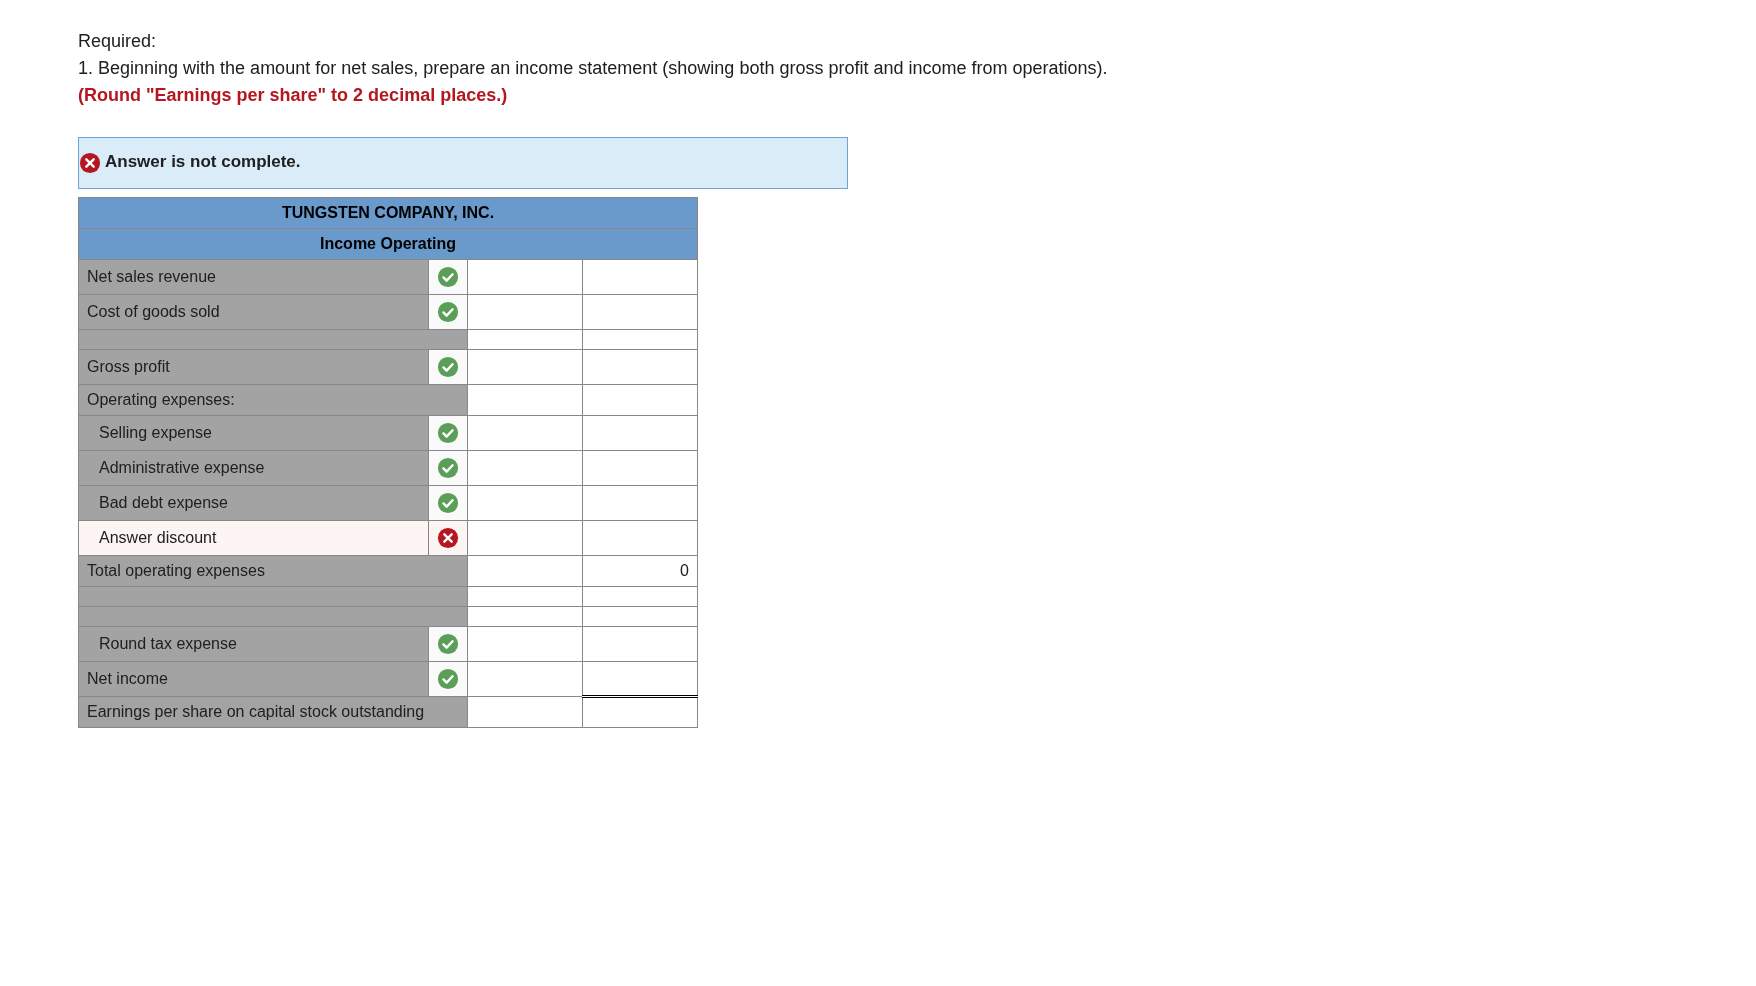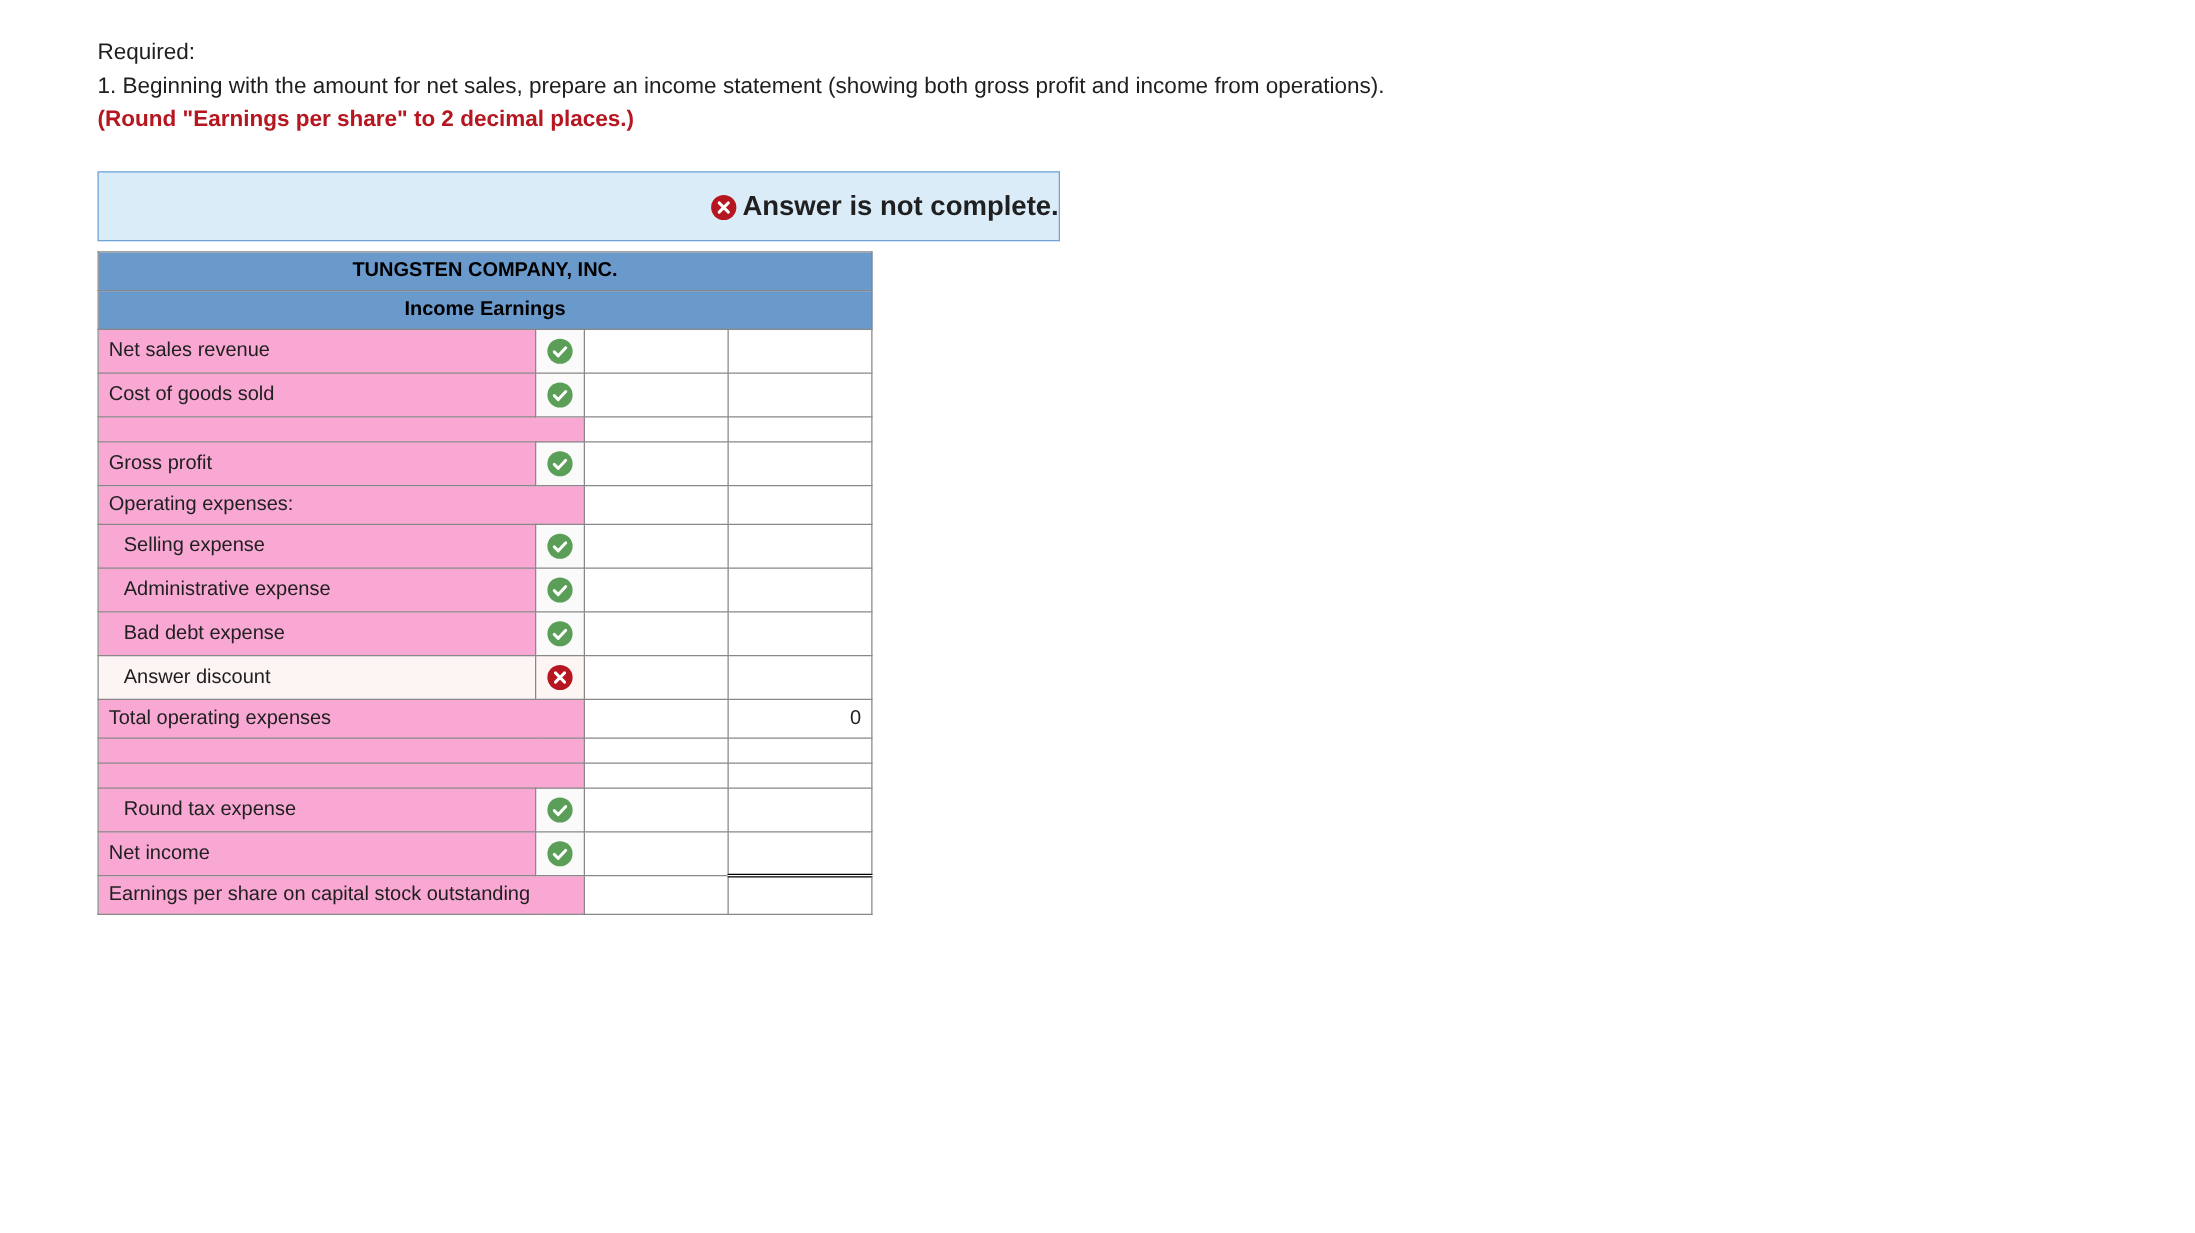--- a/index.html
+++ b/index.html
@@ -10,44 +10,44 @@
       font-size: 18px;
       color: #202020;
     }
     .intro { margin-bottom: 28px; line-height: 1.5; }
     .intro .bold { font-weight: 400; }
     .intro .red { color: #b5161f; font-weight: 700; }
     .banner {
       background: #dbecf9;
       border: 1px solid #6fa3d6;
       width: 770px;
-      text-align: right;
+      text-align: left;
       padding: 14px 0;
       font-weight: 700;
-      font-size: 22px;
+      font-size: 17px;
     }
     .tbl {
       border-collapse: collapse;
       width: 620px;
       margin-top: 8px;
     }
     .tbl td, .tbl th {
       border: 1px solid #888;
       padding: 6px 8px;
       font-size: 16px;
       height: 20px;
       vertical-align: middle;
     }
     .tbl .hdr {
       background: #6a99cb;
       text-align: center;
       font-weight: 700;
       color: #000;
     }
-    .col-label { width: 350px; background:#f9a8d4; }
+    .col-label { width: 350px; background:#a3a3a3; }
     .col-icon  { width: 32px; text-align:center; background:#fafafa; padding:2px; }
     .col-val1  { width: 115px; background:#fff; text-align:right; }
     .col-val2  { width: 115px; background:#fff; text-align:right; }
     .indent1 { padding-left: 20px !important; }
     .wrong-row { background: #fdf4f4 !important; }
     .dbl-bottom { border-bottom: 3px double #000 !important; }
     svg.mark { width:22px; height:22px; display:block; margin:auto; }
     svg.mark-banner { width:22px; height:22px; display:inline-block; vertical-align:middle; margin-right:4px; }
   </style>
 </head>
@@ -67,21 +67,21 @@
       <path d="M8 8 L16 16 M16 8 L8 16" stroke="#fff" stroke-width="2.6" stroke-linecap="round"></path>
     </svg><span>Answer is not complete.</span>
 </div>
 
 <table class="tbl">
   <tbody>
       <tr>
         <th class="hdr" colspan="4">TUNGSTEN COMPANY, INC.</th>
       </tr>
   <tr>
-        <th class="hdr" colspan="4">Income Earnings</th>
+        <th class="hdr" colspan="4">Income Operating</th>
       </tr>
 
   <tr>
     <td class="col-label">Net sales revenue</td>
     <td class="col-icon">
           <svg class="mark" viewBox="0 0 24 24">
             <circle cx="12" cy="12" r="11" fill="#5a9e57"></circle>
             <path d="M7 12.5 L10.5 16 L17 9" stroke="#fff" stroke-width="2.6" fill="none" stroke-linecap="round" stroke-linejoin="round"></path>
           </svg>
         </td>

